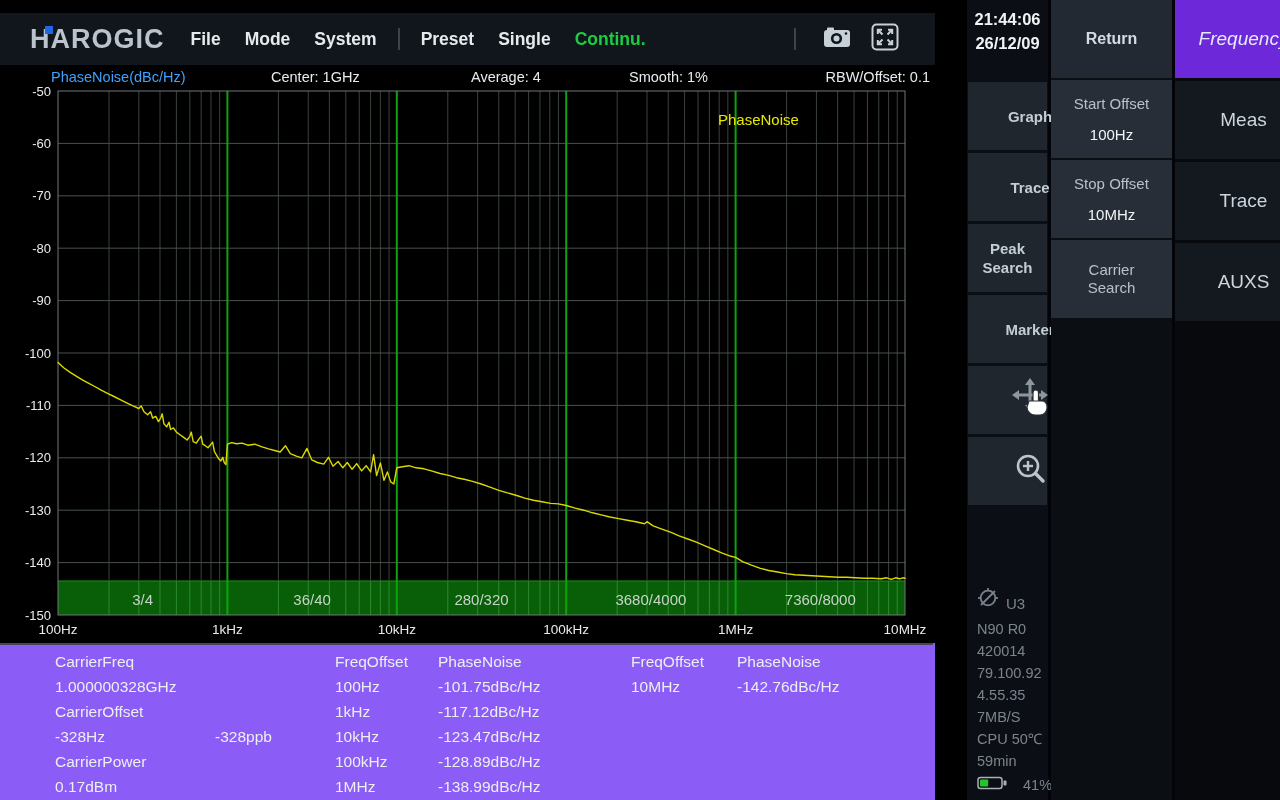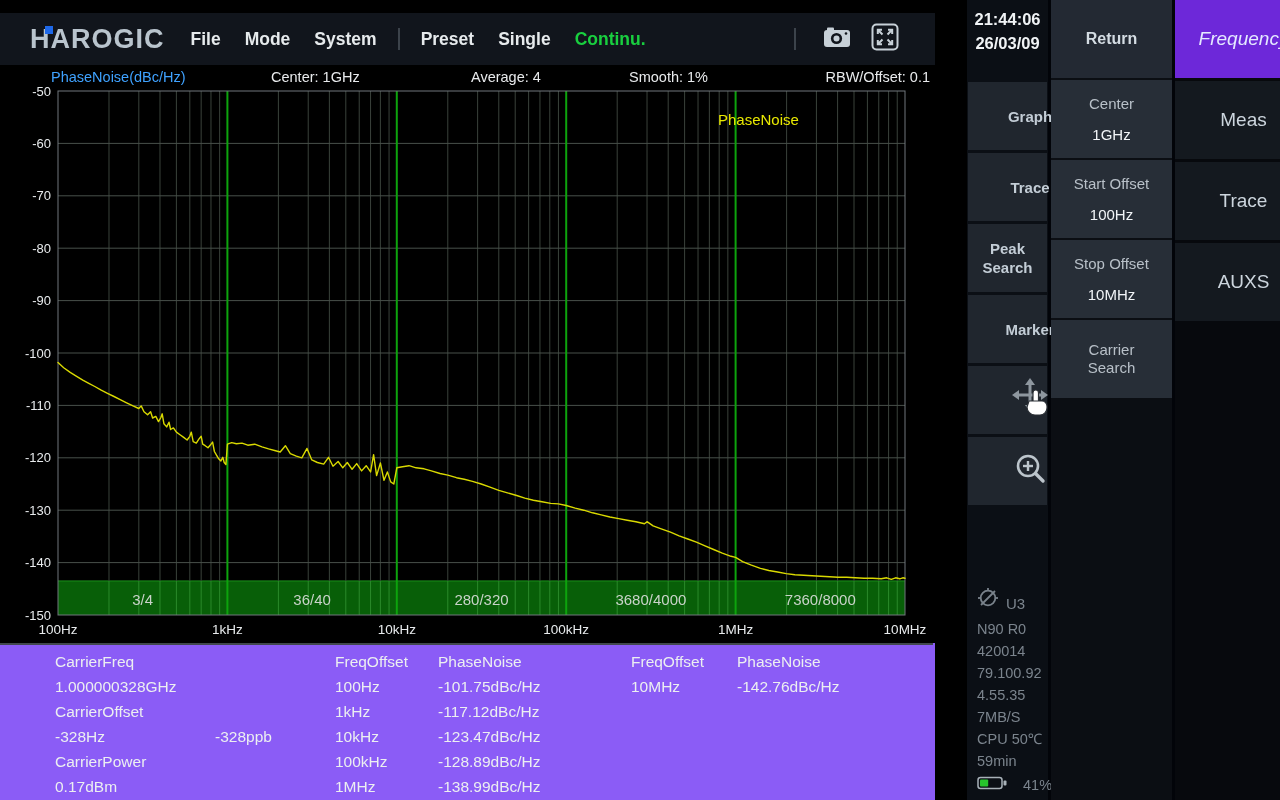--- a/index.html
+++ b/index.html
@@ -300,21 +300,21 @@
           <span class="c6"></span>
       </div>
     </section>
   </div>
 
   <aside class="right">
 
     <div class="colA">
       <div class="clock">
         <div>21:44:06</div>
-        <div>26/03/09</div>
+        <div>26/12/09</div>
       </div>
       <div class="toolbtn firstA">Graph</div>
       <div class="toolbtn">Trace</div>
       <div class="toolbtn" style="padding:0 8px;">Peak Search</div>
       <div class="toolbtn">Marker</div>
       <div class="toolbtn">
         <span>
           <svg width="44" height="44" viewBox="0 0 44 44">
             <g stroke="#8e979f" stroke-width="3" fill="#8e979f">
               <line x1="22" y1="8" x2="22" y2="30"></line>
@@ -371,24 +371,20 @@
             </svg>
           </span>
           <span>41%</span>
         </div>
       </div>
     </div>
 
     <div class="colB">
       <div class="returnbtn">Return</div>
       <div class="cellB">
-        <span class="lbl">Center</span>
-        <span class="val">1GHz</span>
-      </div>
-      <div class="cellB">
         <span class="lbl">Start Offset</span>
         <span class="val">100Hz</span>
       </div>
       <div class="cellB">
         <span class="lbl">Stop Offset</span>
         <span class="val">10MHz</span>
       </div>
       <div class="cellB">
         <span class="lbl">Carrier Search</span>
       </div>

